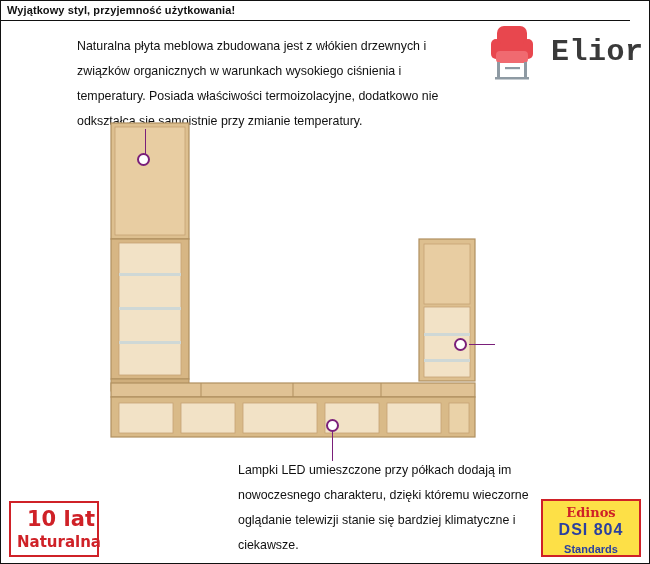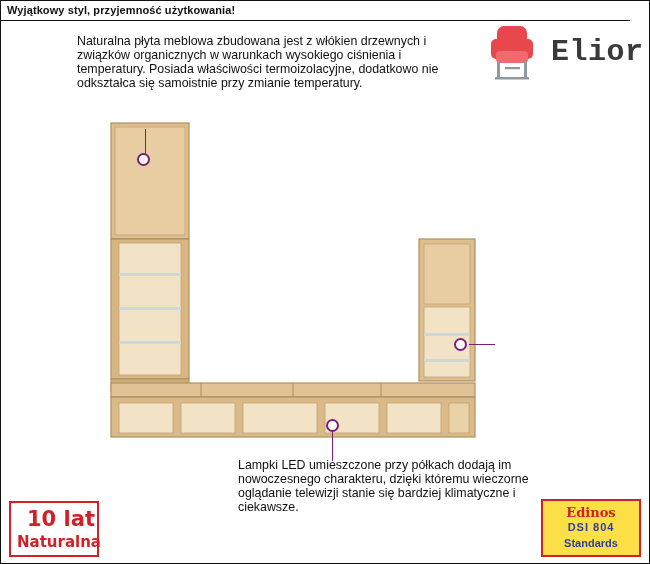--- a/index.html
+++ b/index.html
@@ -61,21 +61,21 @@
     position: absolute;
     left: 6px;
     top: 2px;
     width: 62px;
     height: 60px;
   }
   
   .para {
     position: absolute;
     font-size: 12.4px;
-    line-height: 14px;
+    line-height: 25px;
     color: #111111;
   }
   .para-top {
     left: 76px;
     top: 33px;
     width: 370px;
   }
   .para-right {
     left: 497px;
     top: 314px;
@@ -154,21 +154,21 @@
     display: block;
     margin-top: 4px;
     font-size: 13px;
     font-weight: bold;
     color: #cf2127;
     font-family: "DejaVu Serif", serif;
   }
   .edinos-code {
     display: block;
     margin-top: 1px;
-    font-size: 11px;
+    font-size: 16px;
     font-weight: bold;
     color: #2a3fa0;
     letter-spacing: 1px;
   }
   .edinos-std {
     display: block;
     margin-top: 4px;
     font-size: 11px;
     font-weight: bold;
     color: #2a3fa0;

